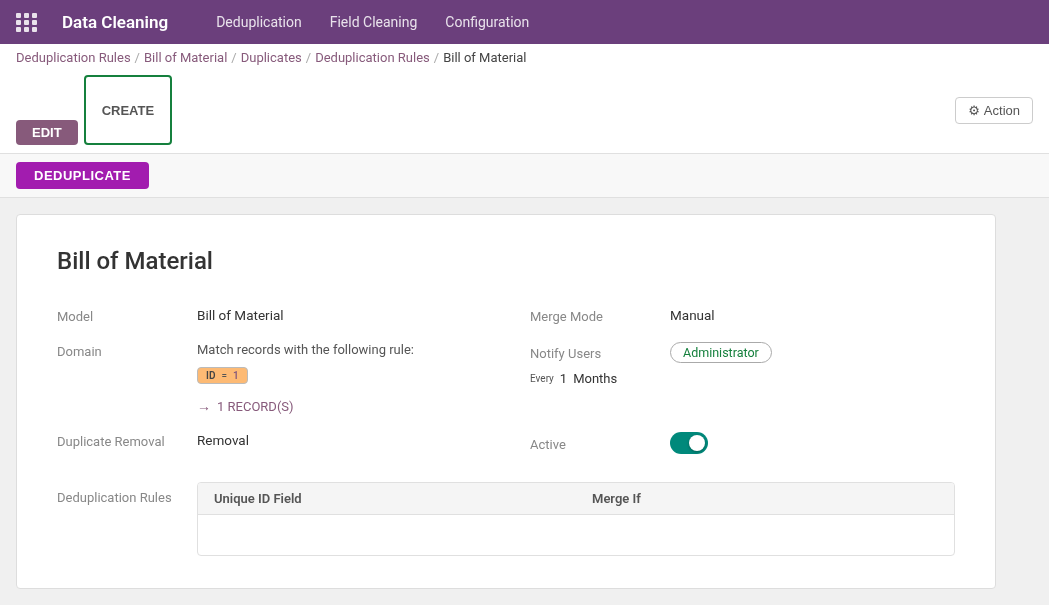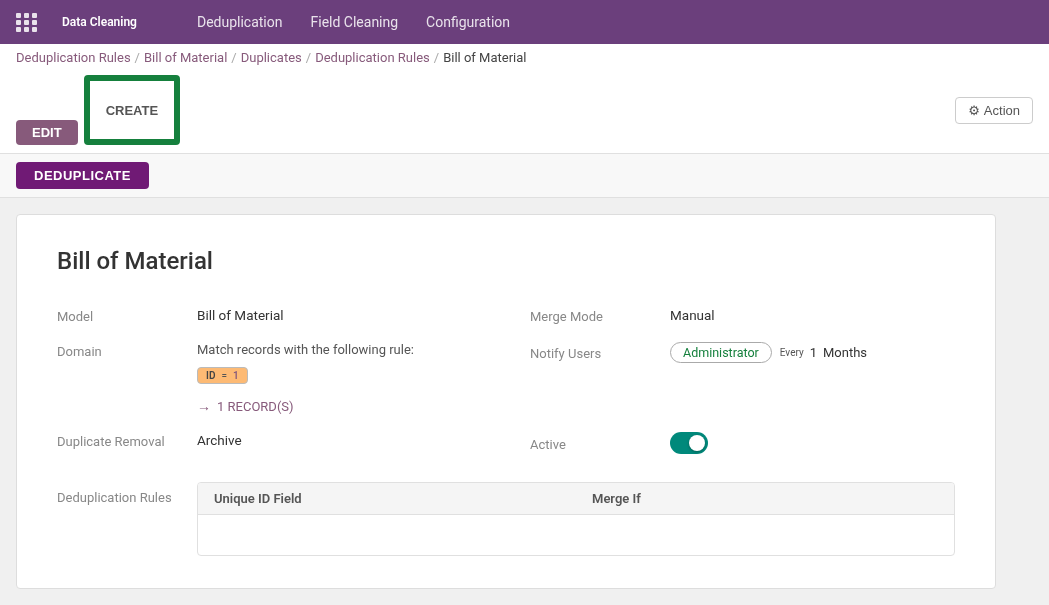--- a/index.html
+++ b/index.html
@@ -20,24 +20,24 @@
       grid-template-columns: repeat(3, 6px);
       gap: 2px;
       cursor: pointer;
     }
     .topbar-apps-icon span {
       width: 5px; height: 5px;
       background: rgba(255,255,255,0.85);
       border-radius: 1px;
     }
     .topbar-title {
-      font-size: 12px;
+      font-size: 17px;
       font-weight: 600;
       color: white;
-      margin-right: 24px;
+      margin-right: 12px;
     }
     .topbar-nav {
       display: flex;
       gap: 4px;
     }
     .topbar-nav a {
       color: rgba(255,255,255,0.85);
       text-decoration: none;
       padding: 8px 12px;
       border-radius: 4px;
@@ -80,42 +80,42 @@
     .btn-group { display: flex; gap: 6px; }
     .btn {
       border: none;
       padding: 5px 16px;
       border-radius: 4px;
       cursor: pointer;
       font-size: 13px;
       font-weight: 600;
     }
     .btn-primary { background: #875a7b; color: white; margin-top: 45px; }
-    .btn-secondary { background: white; color: #555; border: 6px solid #15803d; }
+    .btn-secondary { background: white; color: #555; border: 2px solid #15803d; }
     .btn-action {
       background: none;
       border: 1px solid #ccc;
       padding: 5px 12px;
       border-radius: 4px;
       cursor: pointer;
       font-size: 13px;
       color: #555;
       display: flex;
       align-items: center;
       gap: 4px;
     }
 
     
     .dedup-bar {
       background: #f8f8f8;
       border-bottom: 1px solid #e0e0e0;
       padding: 8px 16px;
     }
     .btn-teal {
-      background: #701a75;
+      background: #a21caf;
       color: white;
       border: none;
       padding: 6px 18px;
       border-radius: 4px;
       cursor: pointer;
       font-size: 13px;
       font-weight: 700;
       letter-spacing: 0.5px;
       text-transform: uppercase;
     }
@@ -339,37 +339,37 @@
             <span class="tag-val">1</span>
           </div>
         </div>
         <div style="padding-left:140px;">
           <div class="records-link">
             <span class="arrow-icon">→</span>
             <span>1 RECORD(S)</span>
           </div>
         </div>
       </div>
-      <div class="form-col" style="flex-direction:row; gap:8px;">
+      <div class="form-col" style="flex-direction:column; gap:8px;justify-content:space-between;">
         <div style="display:flex; gap:0; align-items:center;">
           <span class="field-label">Notify Users</span>
           <span class="user-badge">Administrator</span>
         </div>
         <div style="display:flex; align-items:center; gap:6px; padding-left:0;">
           <span class="field-value" style="color:#555; font-size:10px;">Every</span>
           <span class="field-value" style="font-size:13px;">1</span>
           <span class="field-value" style="font-size:13px;">Months</span>
         </div>
       </div>
     </div>
 
     <div class="form-row">
       <div class="form-col">
         <span class="field-label">Duplicate Removal</span>
-        <span class="field-value">Archive</span>
+        <span class="field-value">Removal</span>
       </div>
       <div class="form-col" style="align-items:center;">
         <span class="field-label">Active</span>
         <div class="toggle-switch">
           <div class="toggle-track">
             <div class="toggle-thumb"></div>
           </div>
         </div>
       </div>
     </div>

